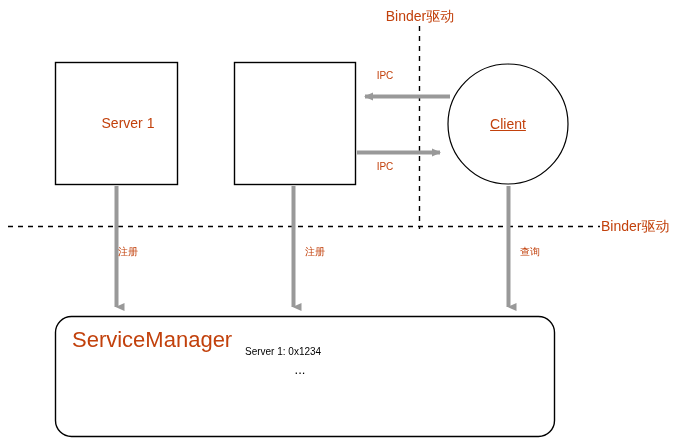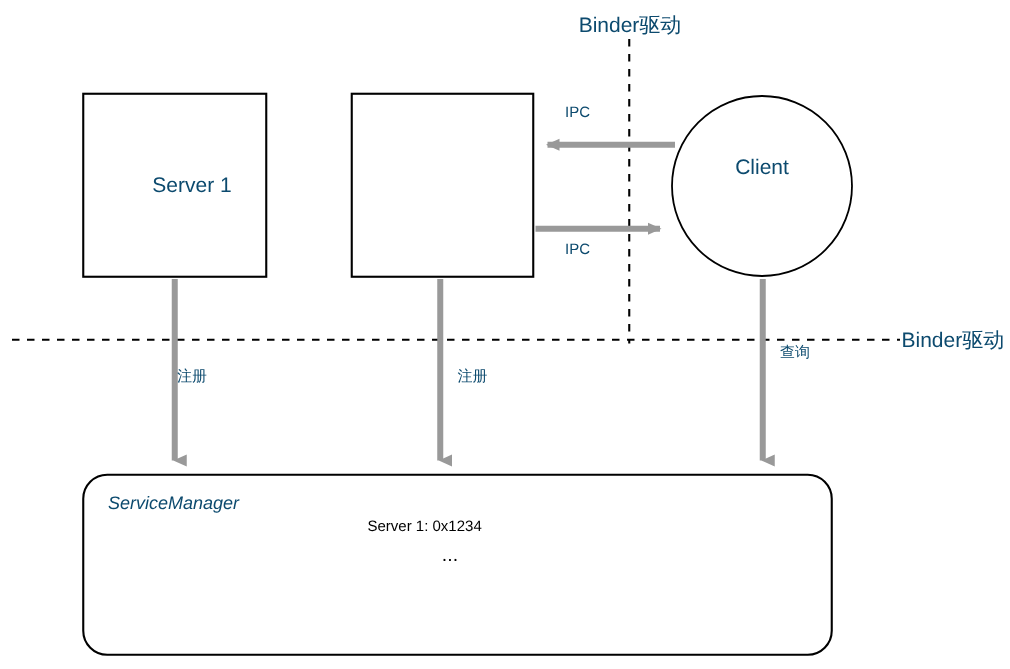--- a/index.html
+++ b/index.html
@@ -19,38 +19,37 @@
   #diagram-svg {
     position: absolute;
     left: 0;
     top: 0;
     width: 673px;
     height: 446px;
   }
   .lbl {
     position: absolute;
     white-space: pre;
-    color: #0c4a6e;
+    color: #c2410c;
     line-height: 1;
   }
   .lbl-center {
     text-align: center;
   }
   .node-label {
     font-size: 14px;
   }
   .edge-label {
     font-size: 10px;
   }
   .section-label {
     font-size: 14px;
   }
   .sm-title {
-    font-size: 12px;
-    font-style: italic;
+    font-size: 22px;
   }
   .sm-entry {
     font-size: 10px;
     line-height: 18px;
   }
   .sm-entries {
     position: absolute;
     text-align: left;
   }
   .sm-ellipsis {
@@ -96,35 +95,35 @@
     <line x1="116.5" y1="186" x2="116.5" y2="307" stroke="#999999" stroke-width="4" marker-end="url(#grayArrowDown)"></line>
 
     <line x1="293.5" y1="186" x2="293.5" y2="307" stroke="#999999" stroke-width="4" marker-end="url(#grayArrowDown)"></line>
 
     <line x1="508.5" y1="186" x2="508.5" y2="307" stroke="#999999" stroke-width="4" marker-end="url(#grayArrowDown)"></line>
   </svg>
 
   <div class="lbl lbl-center node-label" style="left:55px; top:116px; width:146px;">Server 1</div>
 
 
-  <div class="lbl lbl-center node-label" style="left:448px; top:104px; width:120px;">Client</div>
+  <div class="lbl lbl-center node-label" style="left:448px; top:117px; width:120px;text-decoration:underline;">Client</div>
 
   <div class="lbl lbl-center section-label" style="left:355px; top:9px; width:130px;">Binder驱动</div>
 
   <div class="lbl section-label" style="left:601px; top:219px;">Binder驱动</div>
 
   <div class="lbl lbl-center edge-label" style="left:358px; top:71px; width:54px;">IPC</div>
 
   <div class="lbl lbl-center edge-label" style="left:358px; top:162px; width:54px;">IPC</div>
 
   <div class="lbl edge-label" style="left:118px; top:247px;">注册</div>
 
   <div class="lbl edge-label" style="left:305px; top:247px;">注册</div>
 
-  <div class="lbl edge-label" style="left:520px; top:231px;text-align:center;">查询</div>
+  <div class="lbl edge-label" style="left:520px; top:247px;text-align:center;">查询</div>
 
   <div class="lbl sm-title" style="left:72px; top:329px;">ServiceManager</div>
 
   <div class="sm-entries" style="left:245px; top:343px;">
     <div class="sm-entry">Server 1: 0x1234</div>
     <div class="sm-ellipsis" style="width:110px;">...</div>
   </div>
 
 </div>
 

